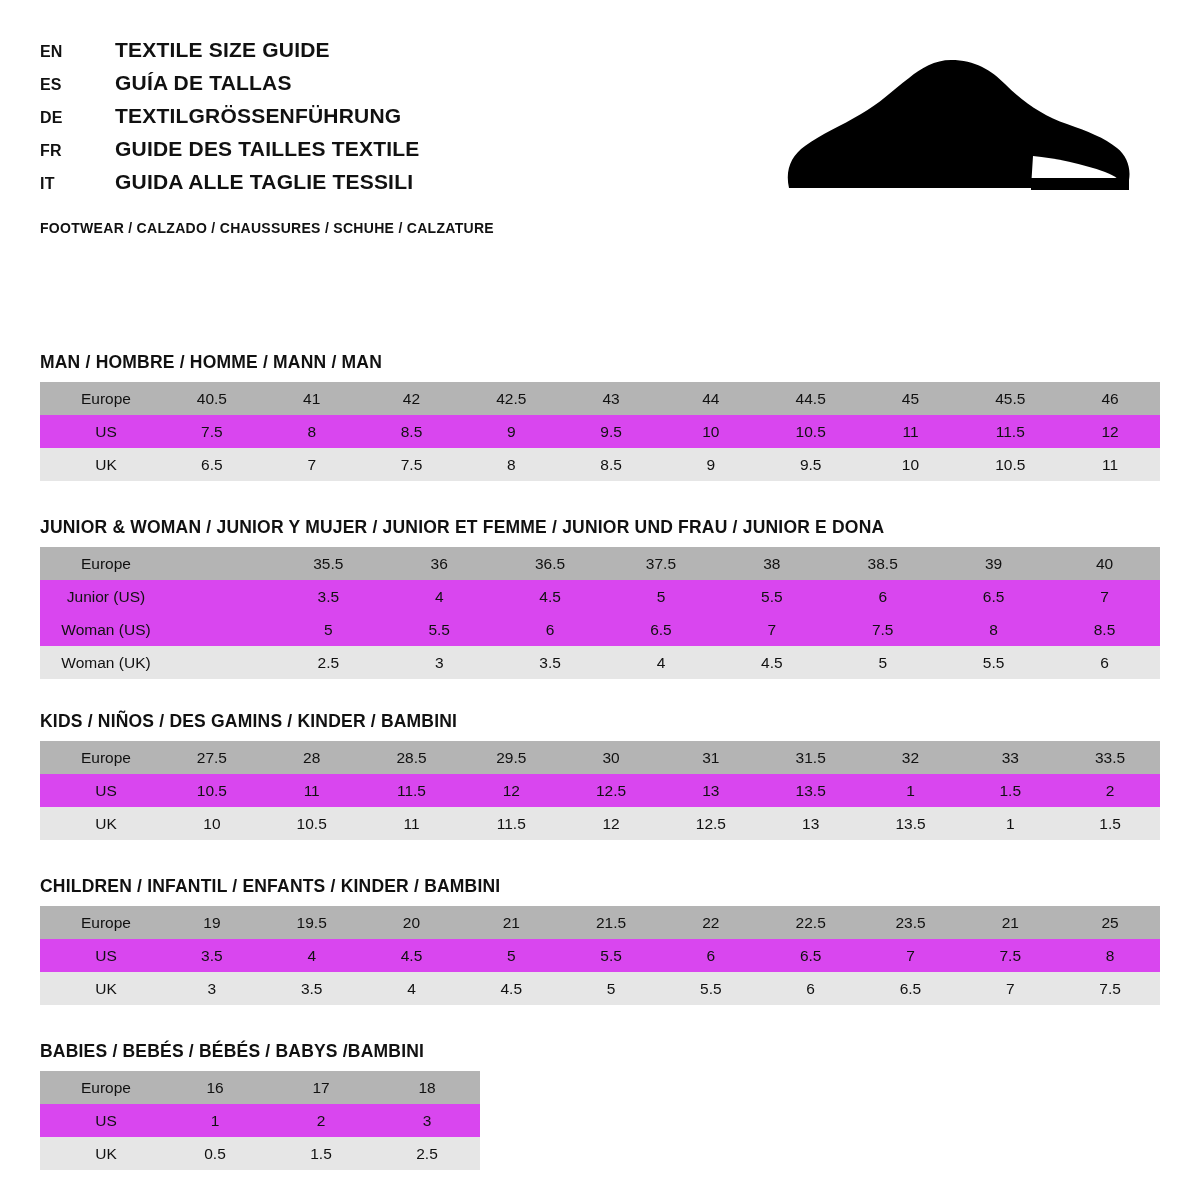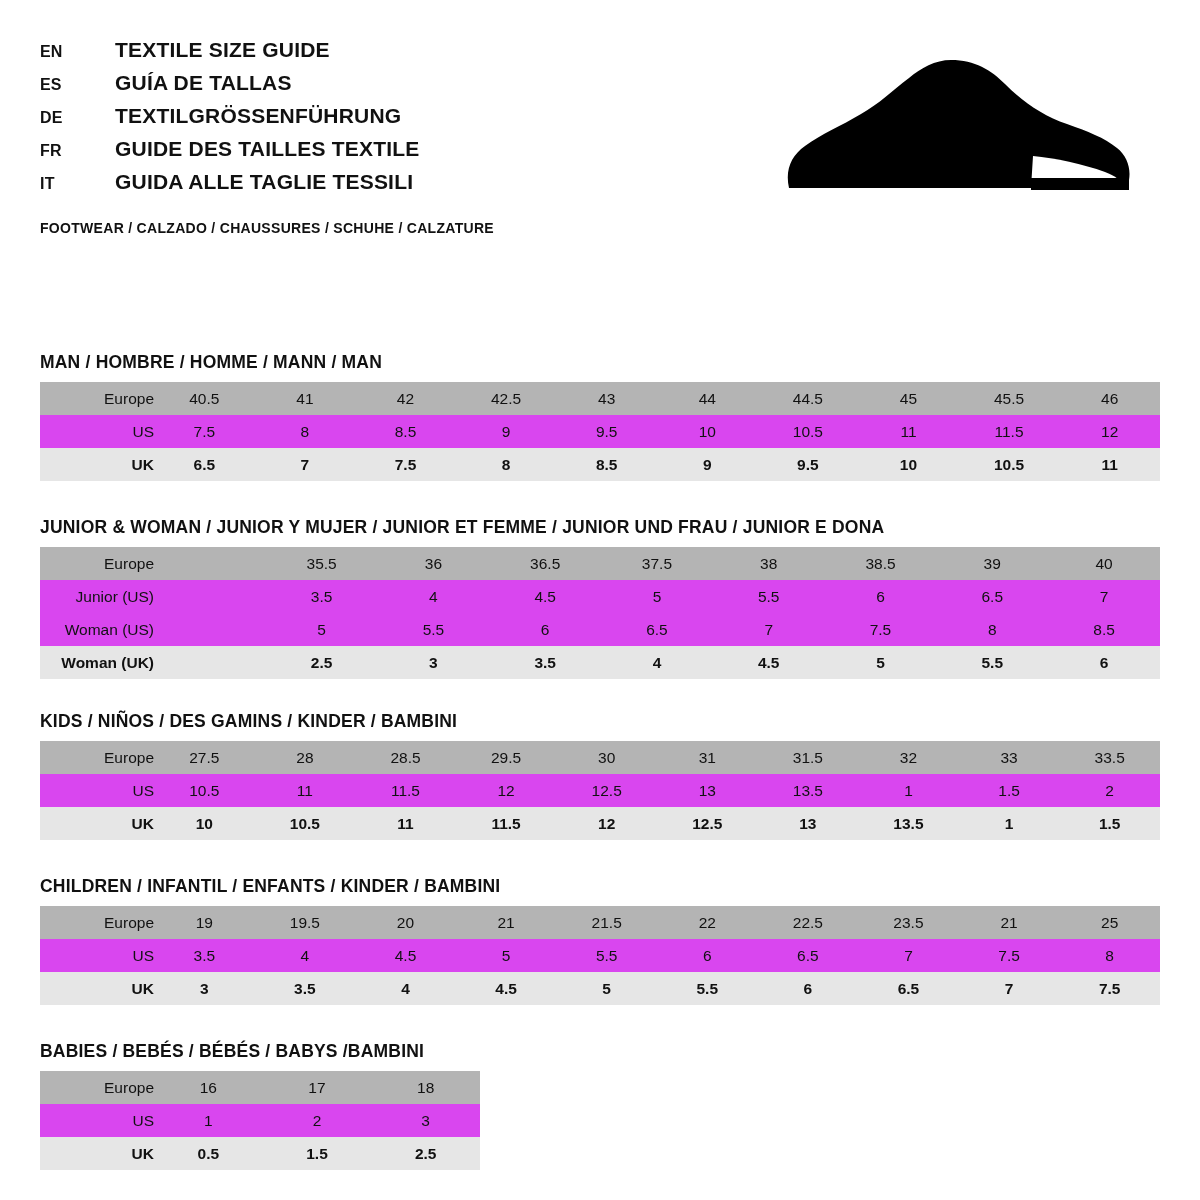--- a/index.html
+++ b/index.html
@@ -90,34 +90,33 @@
     width: 440px;
   }
   table.size-table td {
     height: 33px;
     text-align: center;
     vertical-align: middle;
     padding: 0;
     font-weight: 400;
   }
   table.size-table td.rowlabel {
-    text-align: right;
-    padding-left: 2px;
+    text-align: center;
+    padding-left: 10px;
     width: 112px;
   }
   tr.head td {
     background: #b4b4b4;
     font-weight: 400;
   }
   tr.odd td {
     background: #d946ef;
   }
   tr.even td {
     background: #e6e6e6;
-    font-weight: bold;
   }
 
   
   #section-man { margin-top: 112px; }
   #section-junior { margin-top: 36px; }
   #section-kids { margin-top: 32px; }
   #section-children { margin-top: 36px; }
   #section-babies { margin-top: 36px; }
 </style>
 </head>

